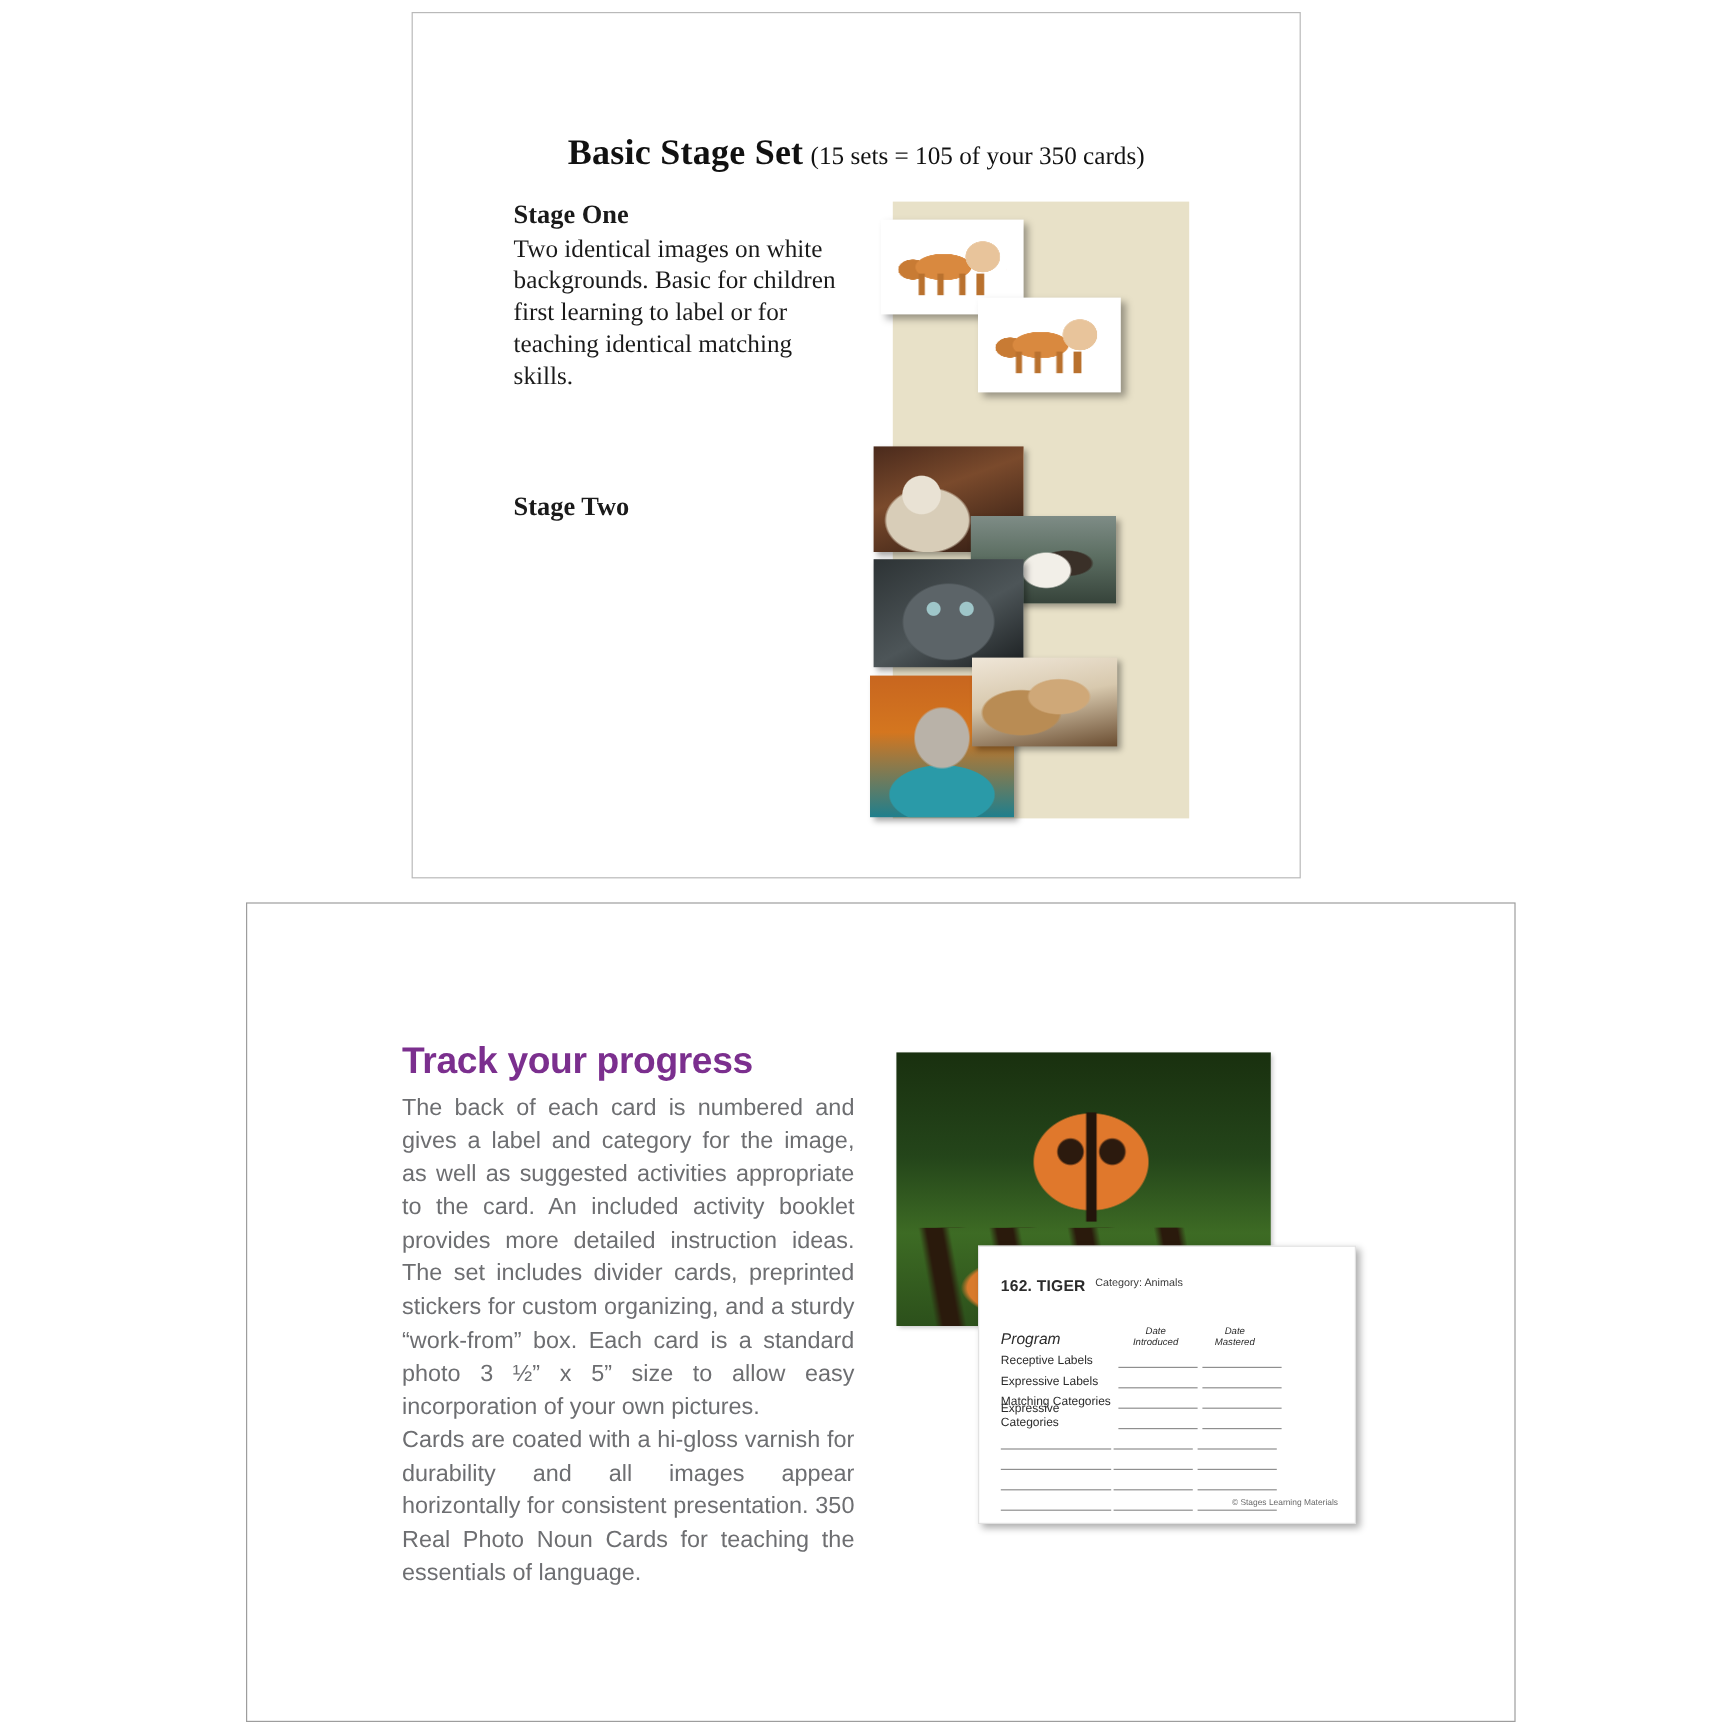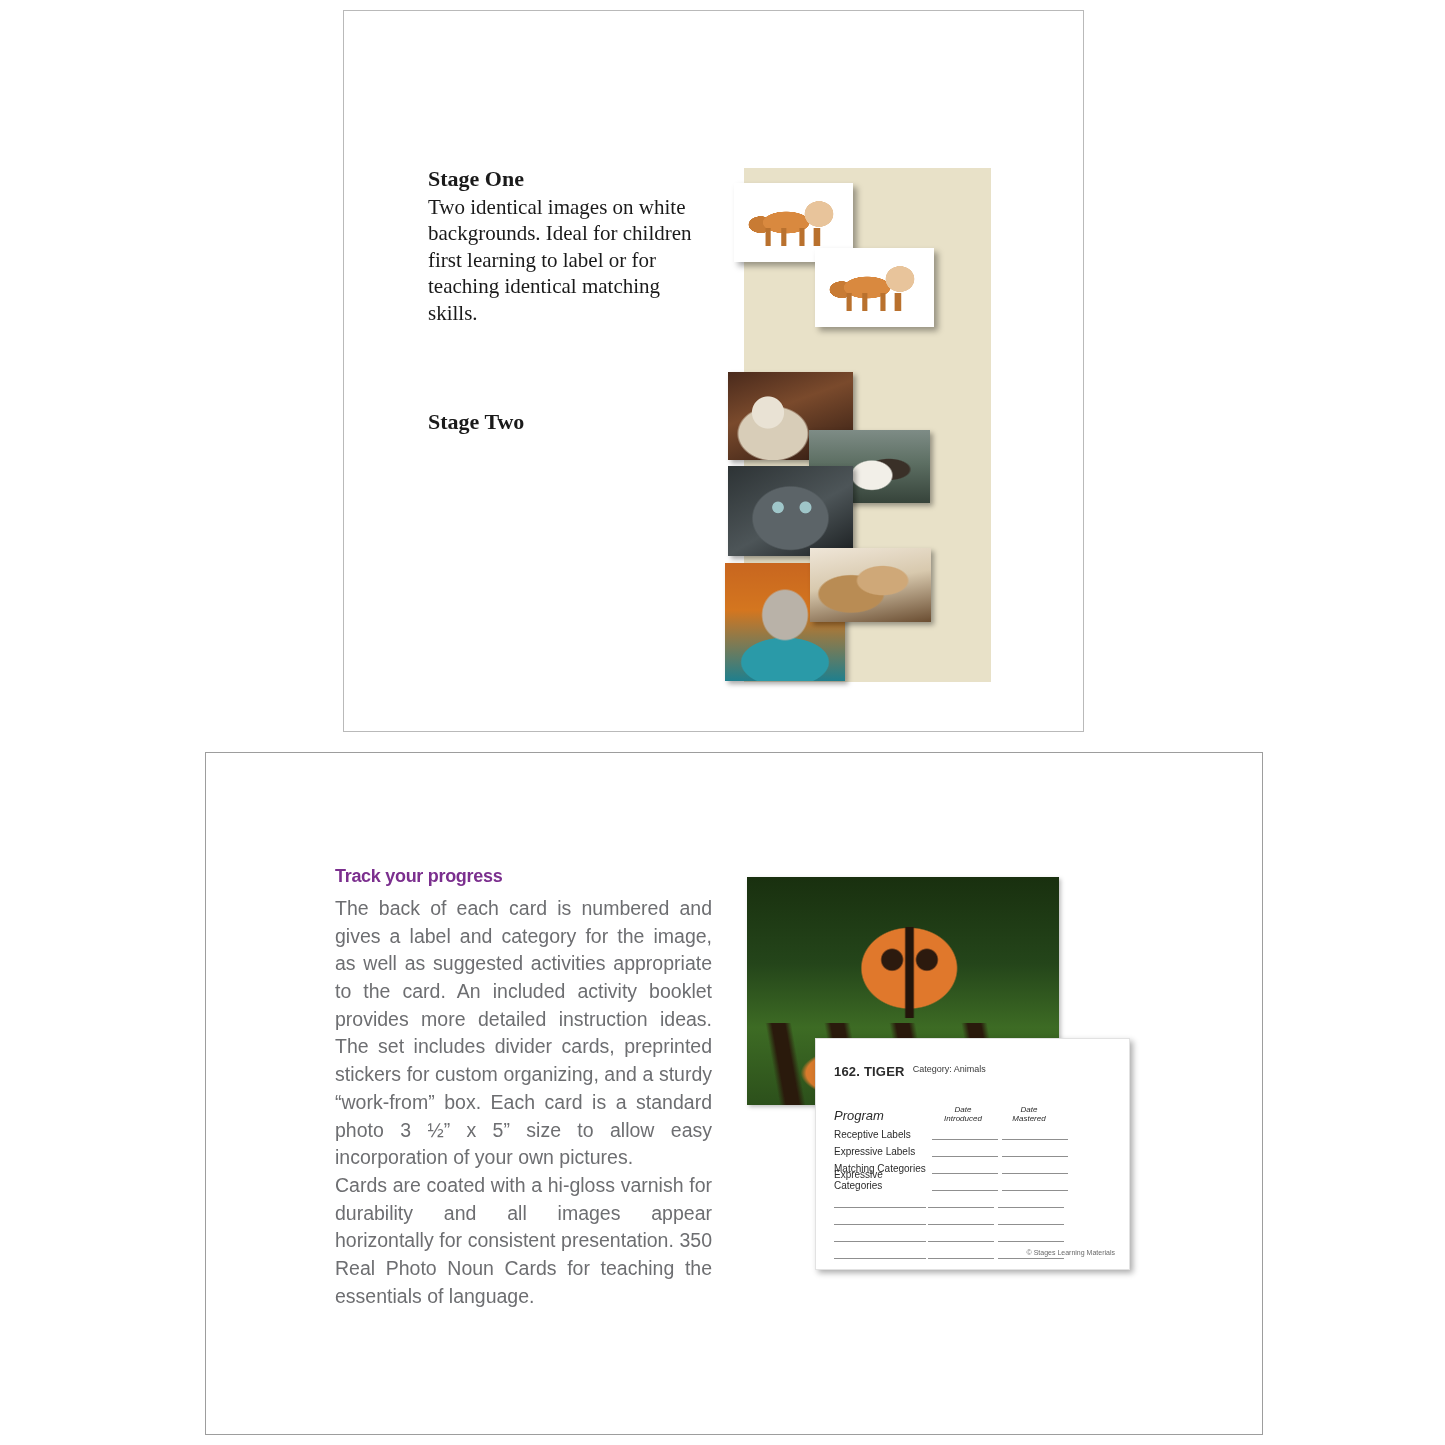--- a/index.html
+++ b/index.html
@@ -173,21 +173,21 @@
 
   #track-col {
     position: absolute;
     left: 129px;
     top: 113px;
     width: 377px;
   }
   #track-title {
     font-family: "Liberation Sans", sans-serif;
     font-weight: bold;
-    font-size: 18px;
+    font-size: 31px;
     color: #7b2f8e;
     margin: 0 0 8px 0;
     letter-spacing: -0.3px;
   }
   .track-para {
     font-family: "Liberation Sans", sans-serif;
     font-size: 19.5px;
     line-height: 1.42;
     color: #6d6e71;
     text-align: justify;
@@ -314,26 +314,29 @@
     bottom: 13px;
     font-size: 7px;
     color: #6a6a6a;
   }
 </style>
 </head>
 <body>
 
 <div id="panel-one">
 
+  <div class="p1-title">
+    <span class="main">Basic Stage Set</span><span class="sub">(15 sets = 105 of your 350 cards)</span>
+  </div>
 
   <div class="beige-panel"></div>
 
   <div class="stage-block" id="stage-one-block">
     <div class="stage-head">Stage One</div>
-    <div class="stage-body">Two identical images on white backgrounds. Ideal for children first learning to label or for teaching identical matching skills.</div>
+    <div class="stage-body">Two identical images on white backgrounds. Basic for children first learning to label or for teaching identical matching skills.</div>
   </div>
 
   <div class="stage-block" id="stage-two-block">
     <div class="stage-head">Stage Two</div>
   </div>
 
   <div class="white-card" id="photo-cat1">
     <div class="cat-orange"></div>
   </div>
   <div class="white-card" id="photo-cat2">

